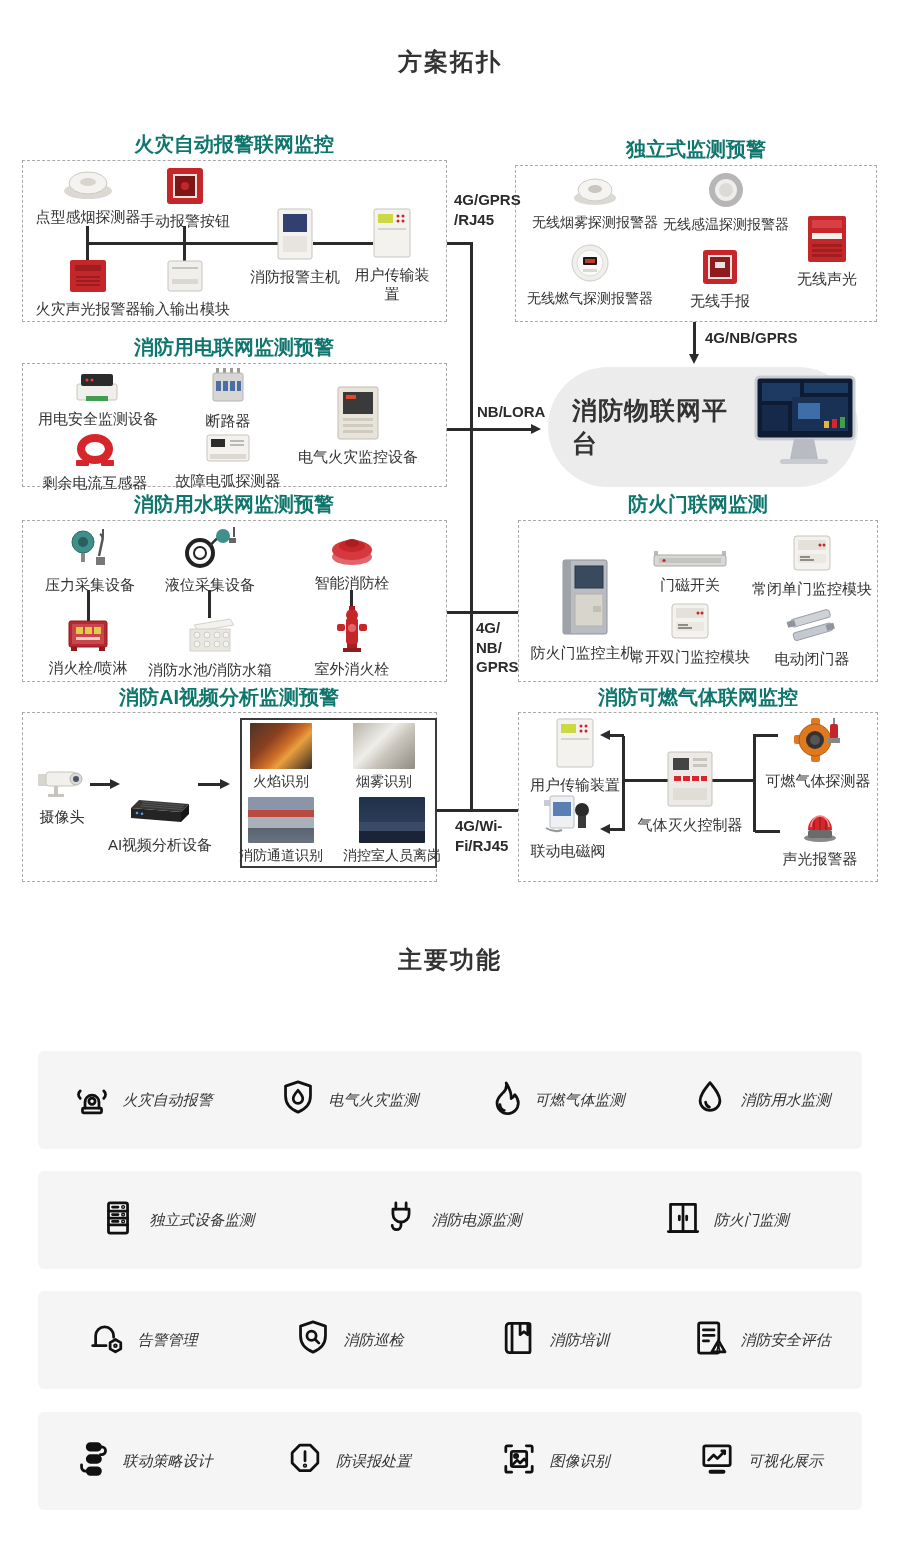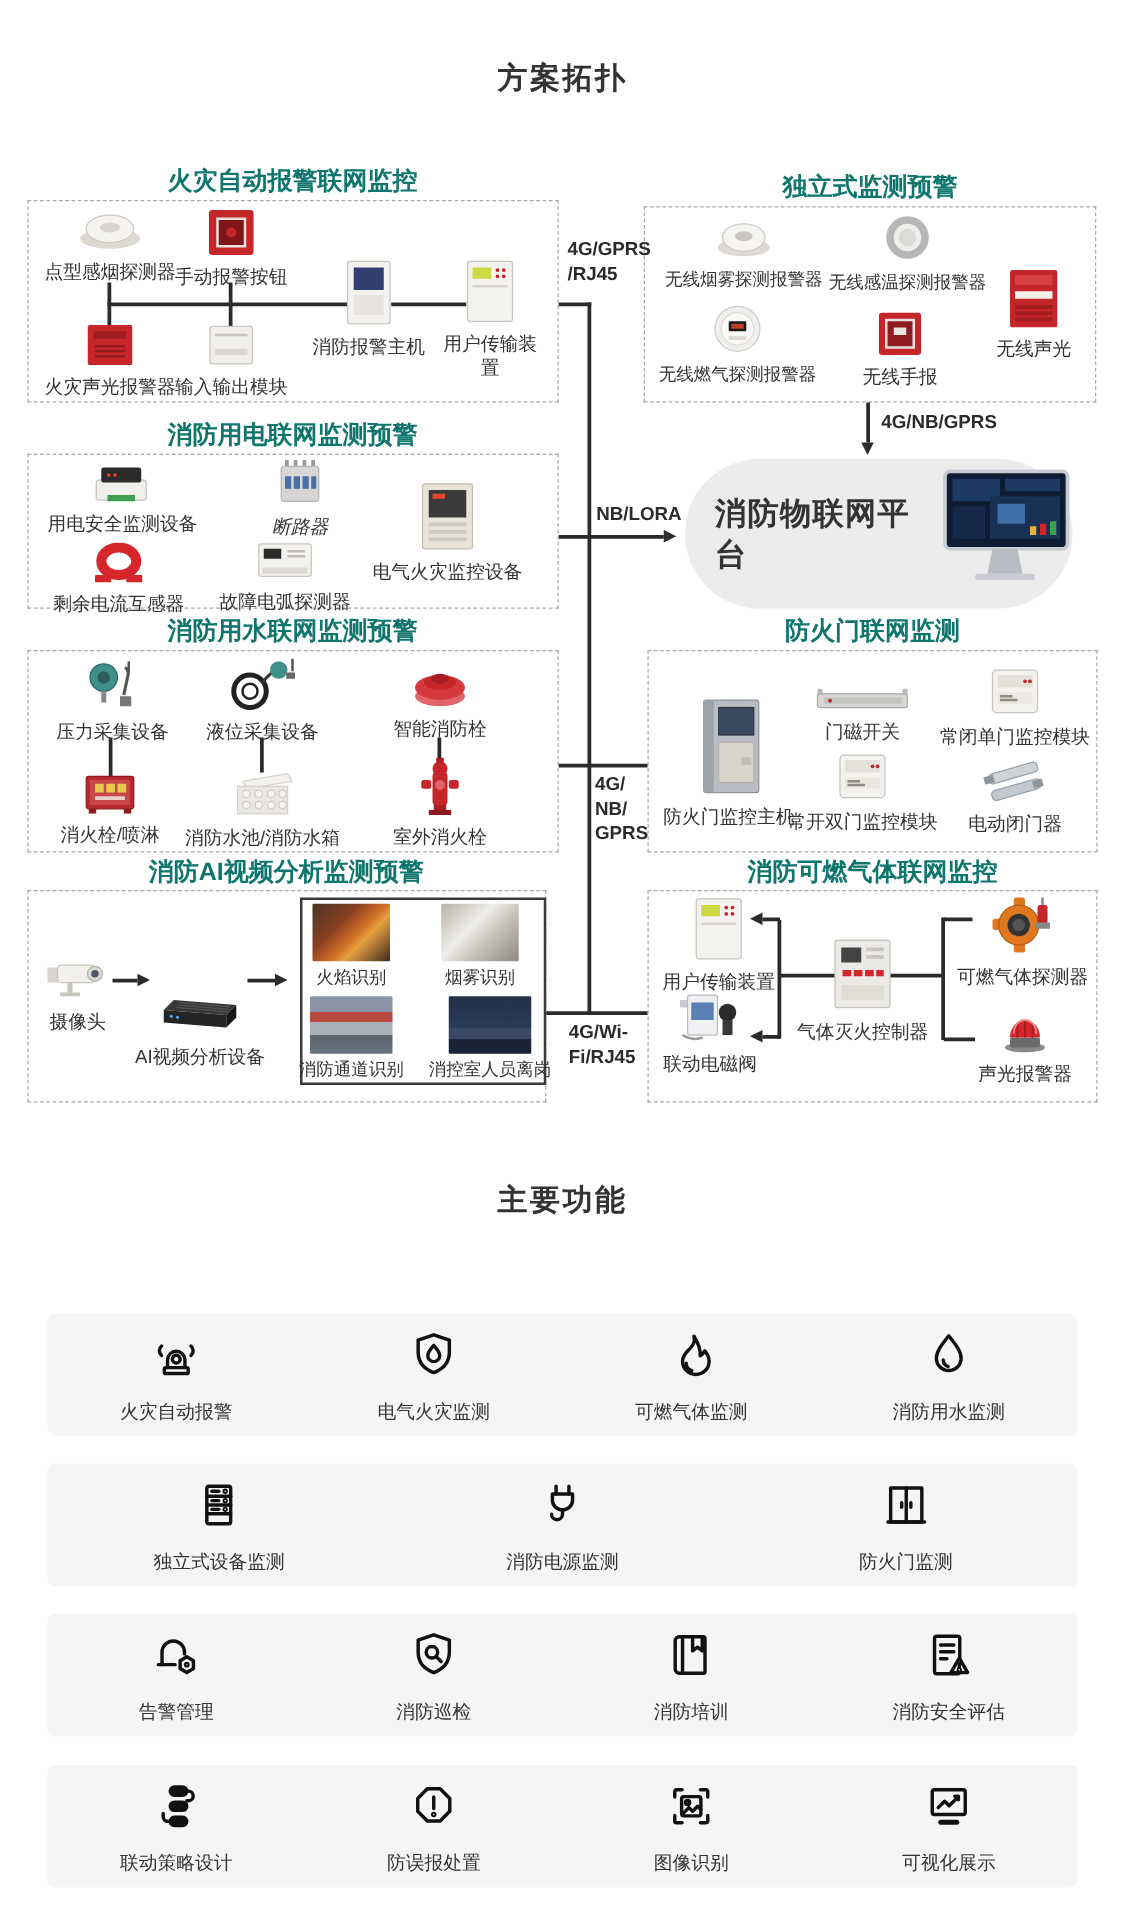--- a/index.html
+++ b/index.html
@@ -16,21 +16,21 @@
   .arr.r{border:5px solid transparent;border-right:0;border-left:10px solid #2b2b2b;}
   .arr.l{border:5px solid transparent;border-left:0;border-right:10px solid #2b2b2b;}
   .arr.d{border:5px solid transparent;border-bottom:0;border-top:10px solid #2b2b2b;}
   .lnk{position:absolute;font-size:15px;font-weight:bold;color:#2b2b2b;line-height:1.3;white-space:nowrap;}
   .platform{position:absolute;left:548px;top:367px;width:310px;height:120px;border-radius:60px;background:#ececec;display:flex;align-items:center;box-sizing:border-box;padding-left:24px;}
   .platform .plabel{font-size:25px;font-weight:bold;color:#333;letter-spacing:1px;}
   .platform .pmon{margin-left:8px;}
   .innerbox{position:absolute;border:2px solid #3a3a3a;box-sizing:border-box;}
   .tile{border-radius:1px;}
   .fcard{position:absolute;left:38px;width:824px;height:98px;background:#f5f5f6;border-radius:6px;display:flex;}
-  .fitem{flex:1;display:flex;flex-direction:column;align-items:center;justify-content:center;gap:9px;}
+  .fitem{flex:1;display:flex;flex-direction:row;align-items:center;justify-content:center;gap:9px;font-style:italic;}
   .fitem svg{stroke:#111;fill:none;stroke-width:1.5;stroke-linecap:round;stroke-linejoin:round;}
   .fitem .flabel{font-size:15px;color:#333;}
 </style>
 </head>
 <body>
 
 <div class="sec-title" style="top:46px;">方案拓扑</div>
 
 <div class="tbox" style="left:22px;top:160px;width:425px;height:162px;"></div>
 <div class="tbox" style="left:515px;top:165px;width:362px;height:157px;"></div>
@@ -209,21 +209,21 @@
         <rect x="2" y="12" width="40" height="16" rx="2" fill="#f1efec" stroke="#c8c5bf"></rect>
         <rect x="6" y="2" width="32" height="12" rx="2" fill="#2b2b2b"></rect>
         <g fill="#e8452f">
           <circle cx="12" cy="8" r="1.5"></circle>
           <circle cx="17" cy="8" r="1.5"></circle>
         </g>
         <rect x="11" y="24" width="22" height="5" fill="#3f9f4e"></rect>
       </svg></span>
   <div class="lbl">用电安全监测设备</div>
 </div>
-<div class="dev" style="left:195px;top:368px;width:90px;font-style:italic;">
+<div class="dev" style="left:183px;top:368px;width:90px;">
   <span><svg width="34" height="36">
         <g fill="#9a9a98">
           <rect x="5" y="0" width="3" height="6"></rect>
           <rect x="12" y="0" width="3" height="6"></rect>
           <rect x="19" y="0" width="3" height="6"></rect>
           <rect x="26" y="0" width="3" height="6"></rect>
         </g>
         <rect x="2" y="5" width="30" height="28" rx="2" fill="#d7d6d4" stroke="#b5b4b2"></rect>
         <g fill="#4a6fa5">
           <rect x="5" y="13" width="5" height="10"></rect>

